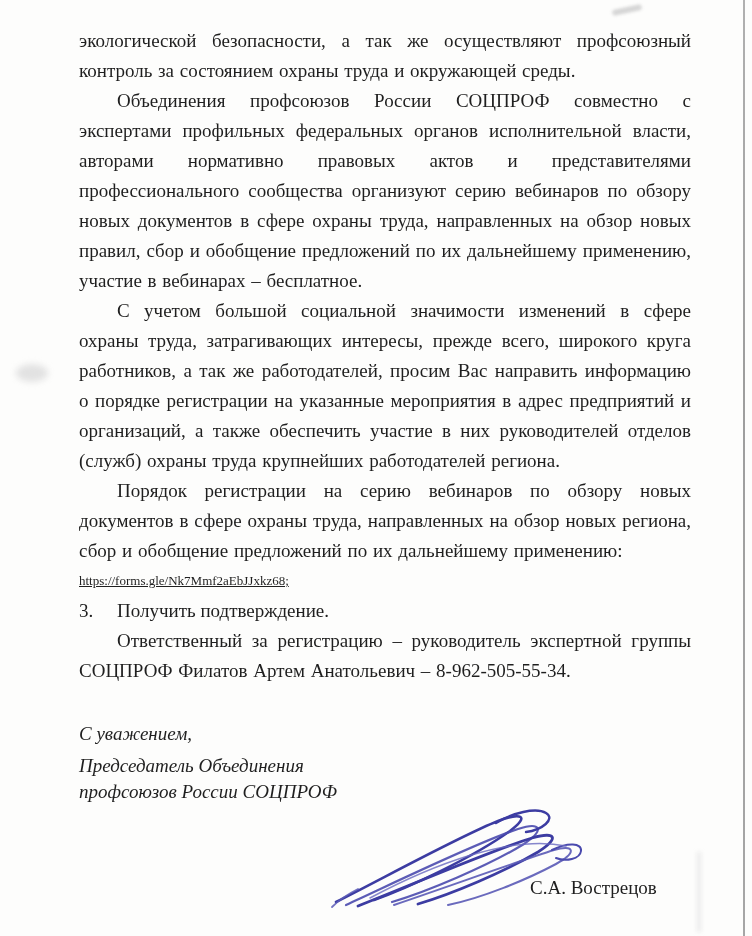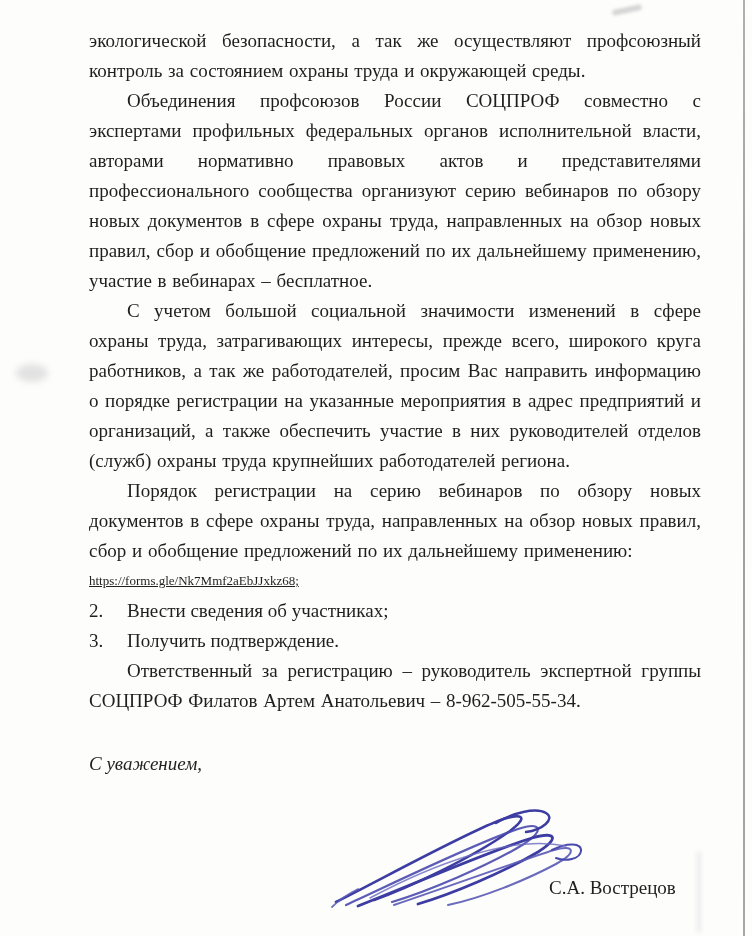--- a/index.html
+++ b/index.html
@@ -14,21 +14,21 @@
     position: relative;
     width: 752px;
     height: 936px;
     background: #fdfdfc;
     font-family: "Liberation Serif", "DejaVu Serif", serif;
     color: #1f1f1f;
     overflow: hidden;
   }
   .content {
     position: absolute;
-    left: 89px;
+    left: 79px;
     top: 26px;
     width: 612px;
   }
   .para {
     margin: 0;
     font-size: 19px;
     line-height: 30px;
     text-align: justify;
     word-spacing: 1px;
   }
@@ -55,21 +55,21 @@
     font-size: 19px;
     line-height: 32px;
     margin-bottom: 3px;
   }
   .title-line {
     font-size: 19px;
     line-height: 26px;
   }
   .signer-name {
     position: absolute;
-    left: 549px;
+    left: 530px;
     top: 877px;
     font-size: 19px;
     white-space: nowrap;
   }
   .signature-svg {
     position: absolute;
     left: 330px;
     top: 806px;
     width: 260px;
     height: 105px;
@@ -115,36 +115,35 @@
 <div class="page">
 
   <div class="content">
 
     <p class="para">экологической безопасности, а так же осуществляют профсоюзный контроль за состоянием охраны труда и окружающей среды.</p>
 
     <p class="para indent">Объединения профсоюзов России СОЦПРОФ совместно с экспертами профильных федеральных органов исполнительной власти, авторами нормативно правовых актов и представителями профессионального сообщества организуют серию вебинаров по обзору новых документов в сфере охраны труда, направленных на обзор новых правил, сбор и обобщение предложений по их дальнейшему применению, участие в вебинарах – бесплатное.</p>
 
     <p class="para indent">С учетом большой социальной значимости изменений в сфере охраны труда, затрагивающих интересы, прежде всего, широкого круга работников, а так же работодателей, просим Вас направить информацию о порядке регистрации на указанные мероприятия в адрес предприятий и организаций, а также обеспечить участие в них руководителей отделов (служб) охраны труда крупнейших работодателей региона.</p>
 
-    <p class="para indent">Порядок регистрации на серию вебинаров по обзору новых документов в сфере охраны труда, направленных на обзор новых правил, сбор и обобщение предложений по их дальнейшему применению:</p>
+    <p class="para indent">Порядок регистрации на серию вебинаров по обзору новых документов в сфере охраны труда, направленных на обзор новых региона, сбор и обобщение предложений по их дальнейшему применению:</p>
 
     <div class="url-line">https://forms.gle/Nk7Mmf2aEbJJxkz68;</div>
 
-    <div class="lrow">
-      <span class="lnum">2.</span><span>Внести сведения об участниках;</span>
-    </div>
 
     <div class="lrow">
       <span class="lnum">3.</span><span>Получить подтверждение.</span>
     </div>
 
     <p class="para indent">Ответственный за регистрацию – руководитель экспертной группы СОЦПРОФ Филатов Артем Анатольевич – 8-962-505-55-34.</p>
 
     <div class="closing">
       <div class="salutation">С уважением,</div>
+      <div class="title-line">Председатель Объединения</div>
+      <div class="title-line">профсоюзов России СОЦПРОФ</div>
     </div>
 
   </div>
 
   <div class="signer-name">С.А. Вострецов</div>
 
   <svg class="signature-svg" viewBox="0 0 260 105" xmlns="http://www.w3.org/2000/svg">
     <g fill="none" stroke-linecap="round" stroke-linejoin="round">
       <path d="M6 96 C 50 74, 130 30, 168 15 C 192 6, 200 10, 180 25 C 142 52, 78 82, 44 94" stroke="#3c3ca2" stroke-width="2.6"></path>
       <path d="M16 99 C 66 76, 148 36, 188 23 C 210 16, 216 23, 194 38 C 158 60, 96 86, 62 96" stroke="#4a4aae" stroke-width="2.2" opacity="0.9"></path>

